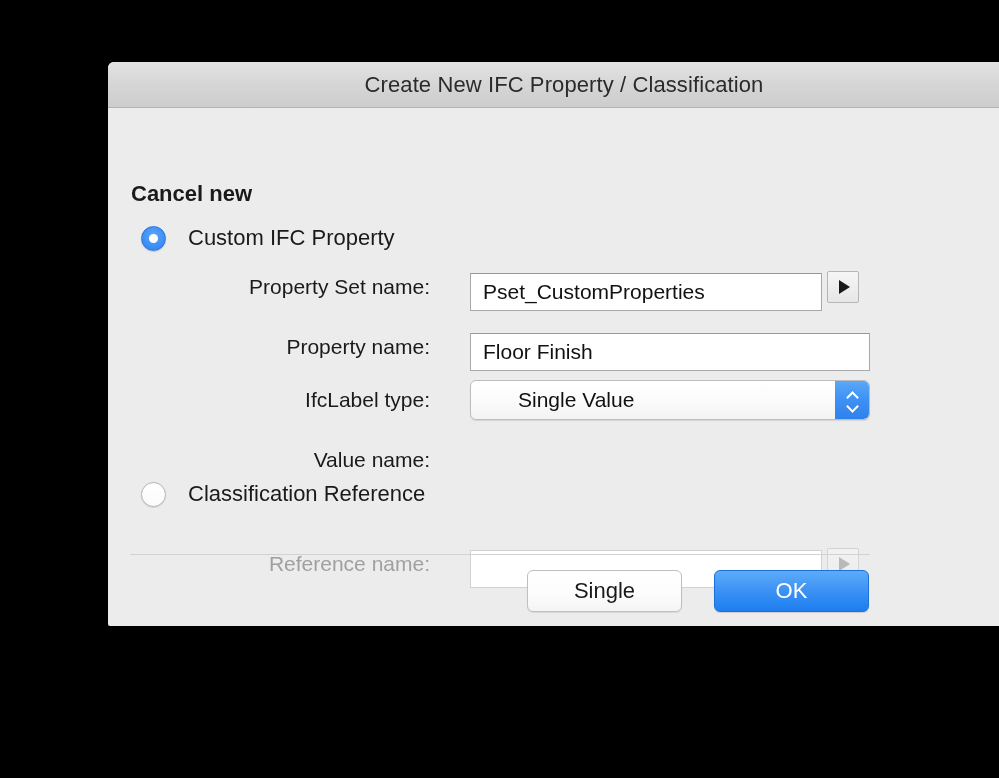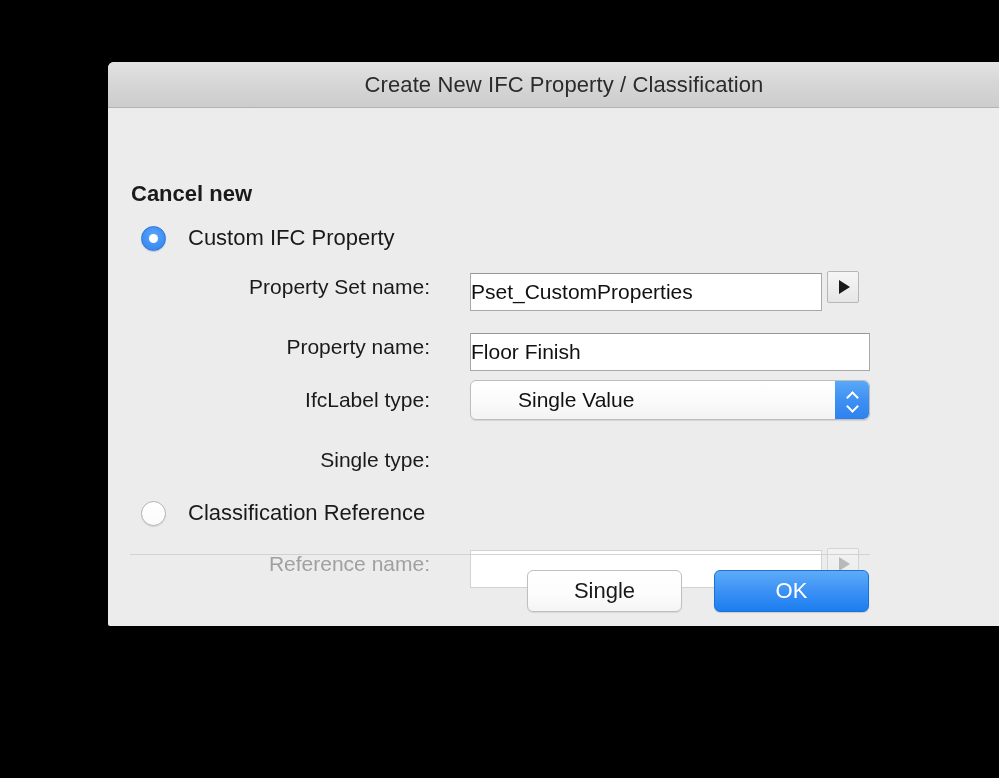--- a/index.html
+++ b/index.html
@@ -64,21 +64,21 @@
   }
 
   
   .radio-row {
     position: absolute;
     display: flex;
     align-items: center;
     left: 33px;
   }
   .radio-row.primary  { top: 117px; }
-  .radio-row.secondary{ top: 392px; }
+  .radio-row.secondary{ top: 373px; }
 
   .radio {
     width: 25px;
     height: 25px;
     border-radius: 50%;
     box-sizing: border-box;
     flex: 0 0 25px;
     position: relative;
   }
   .radio.on {
@@ -139,21 +139,21 @@
   .text-input {
     position: absolute;
     left: 362px;
     height: 38px;
     box-sizing: border-box;
     background: #ffffff;
     border: 1px solid #a9a9a9;
     border-top-color: #989898;
     font-size: 21px;
     color: #111111;
-    padding: 0 0;
+    padding: 0 12px;
     display: flex;
     align-items: center;
     font-family: "Liberation Sans", sans-serif;
     outline: none;
     border-radius: 0;
     margin-top: 10px;
   }
   .text-input.w-short { width: 352px; }
   .text-input.w-long  { width: 400px; }
   .text-input.disabled {
@@ -321,21 +321,21 @@
       <div class="popup">
         <span class="popup-value">Single Value</span>
         <span class="stepper">
           <span class="chev up"></span>
           <span class="chev down"></span>
         </span>
       </div>
     </div>
 
     <div class="form-row r4">
-      <span class="field-label">Single type:</span>
+      <span class="field-label">Value name:</span>
     </div>
 
     <div class="radio-row secondary">
       <span class="radio off"></span>
       <span class="radio-label">Classification Reference</span>
     </div>
 
     <div class="form-row r5">
       <span class="field-label disabled">Reference name:</span>
       <div class="text-input w-short disabled" title=""></div>

